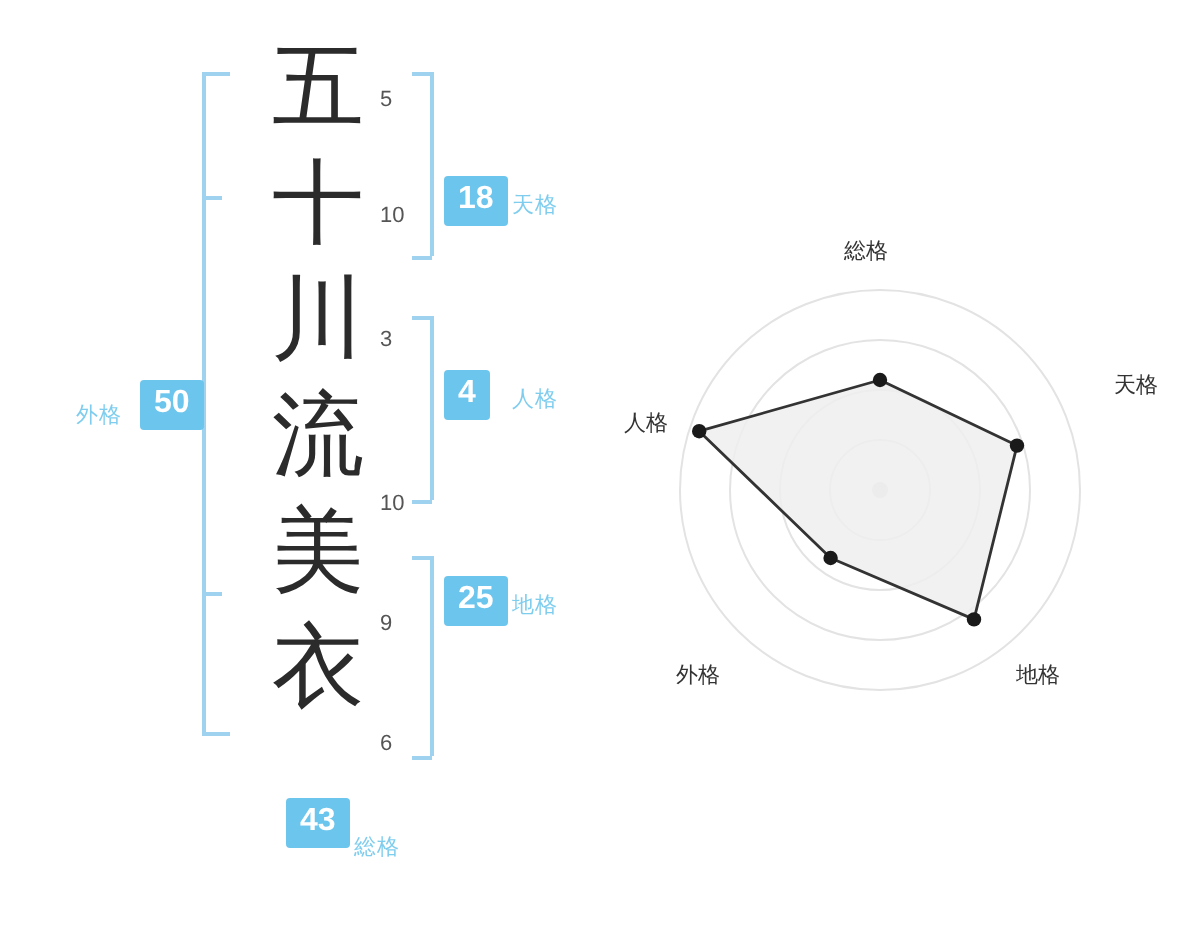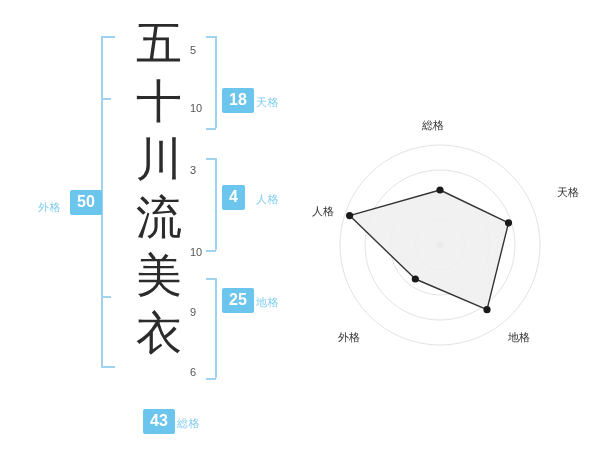--- a/index.html
+++ b/index.html
@@ -139,21 +139,21 @@
     <div class="brk brk-h" style="left:206px; top:250px; width:10px;"></div>
     <div class="chip" style="left:222px; top:185px;">4</div>
     <div class="chip-label" style="left:256px; top:192px;">人格</div>
 
     <div class="brk brk-v" style="left:215px; top:278px; height:100px;"></div>
     <div class="brk brk-h" style="left:206px; top:278px; width:10px;"></div>
     <div class="brk brk-h" style="left:206px; top:378px; width:10px;"></div>
     <div class="chip" style="left:222px; top:288px;">25</div>
     <div class="chip-label" style="left:256px; top:295px;">地格</div>
 
-    <div class="chip" style="left:143px; top:409px;">43</div>
+    <div class="chip" style="left:143px; top:399px;">43</div>
     <div class="chip-label" style="left:177px; top:416px;">総格</div>
   </div>
 
   <div class="radar-block">
     <svg width="300" height="470" viewBox="0 0 300 470">
 
       <g fill="none" stroke="#e3e3e3" stroke-width="1">
         <circle cx="140" cy="245" r="100"></circle>
         <circle cx="140" cy="245" r="75"></circle>
         <circle cx="140" cy="245" r="50"></circle>

